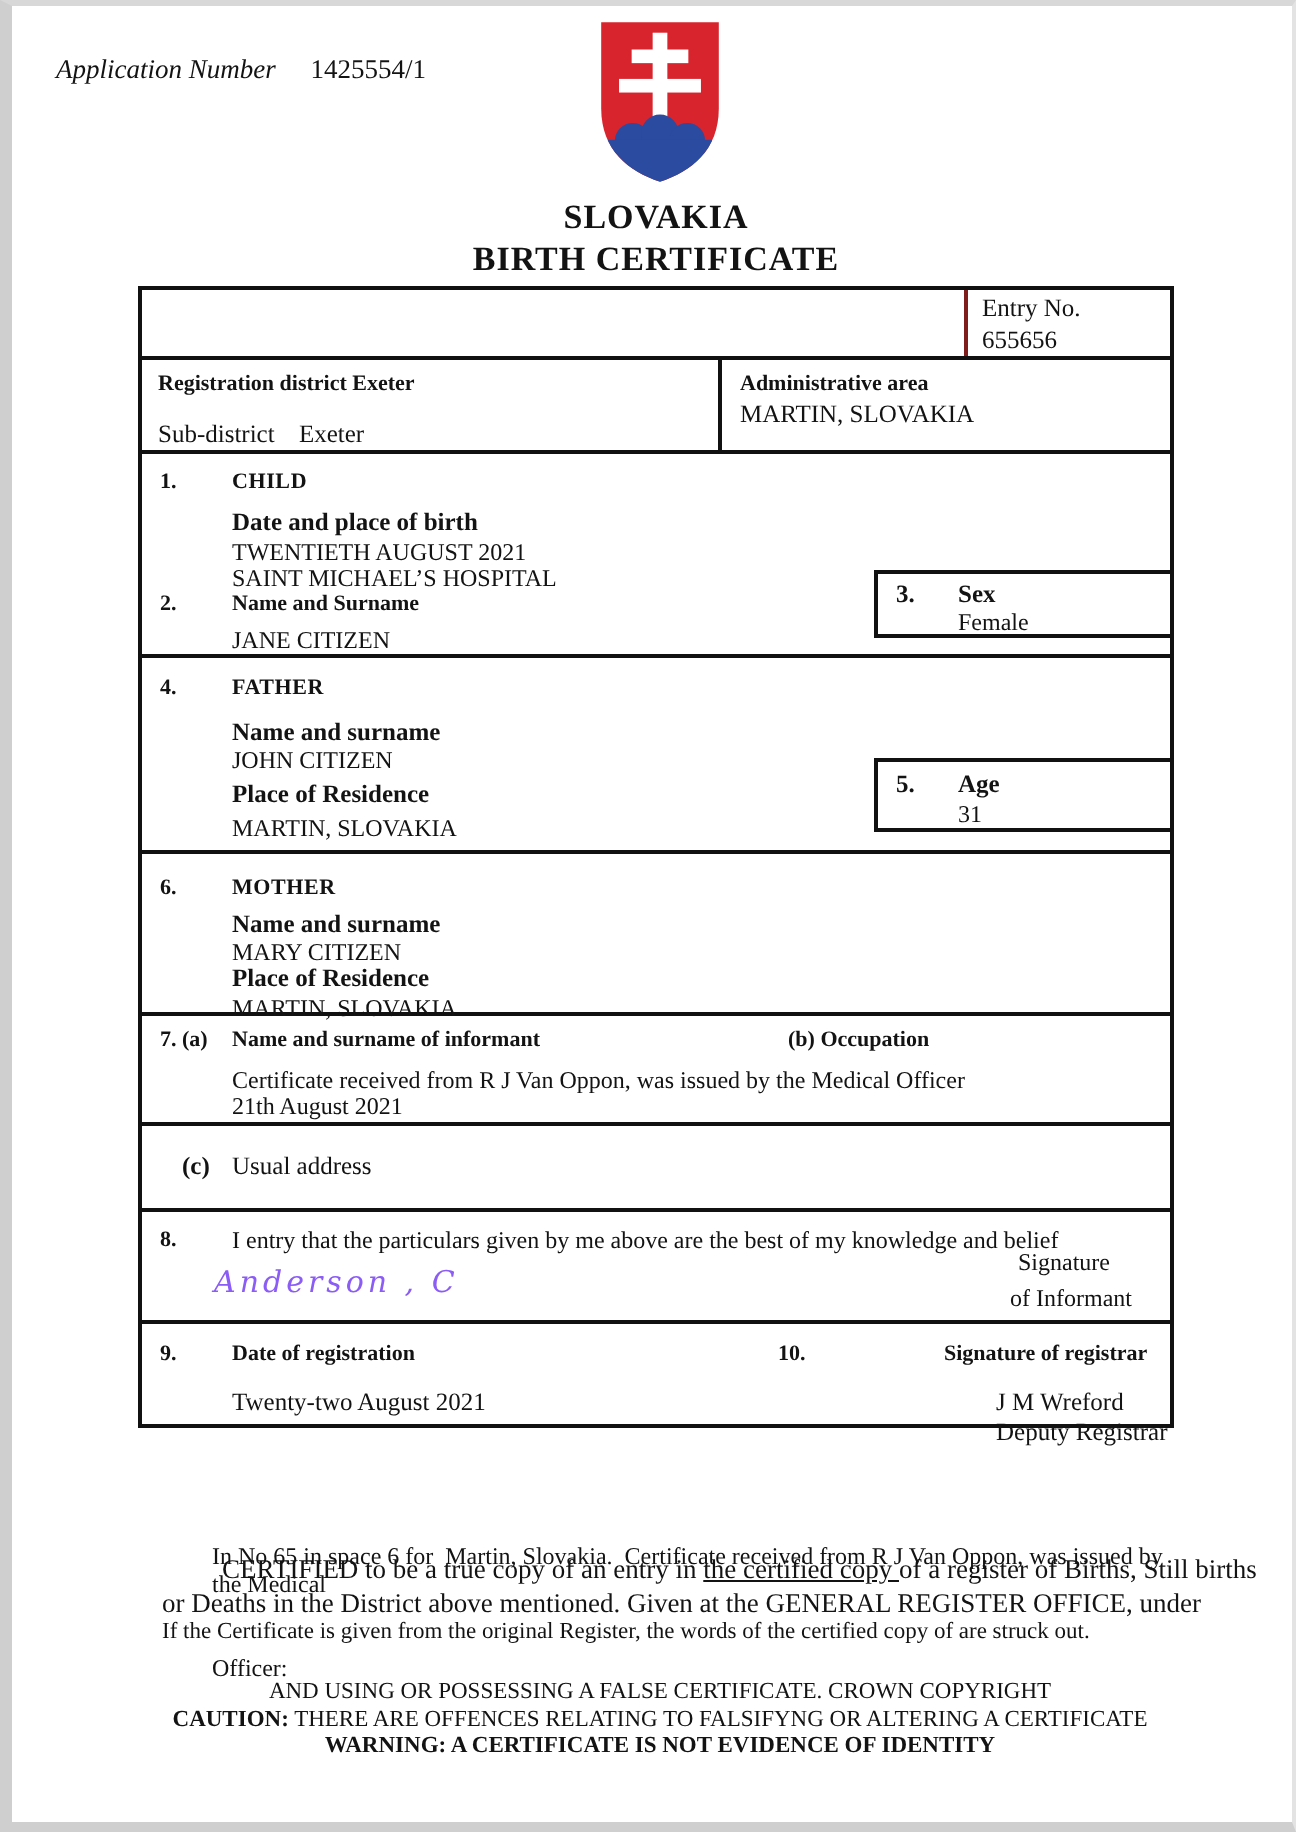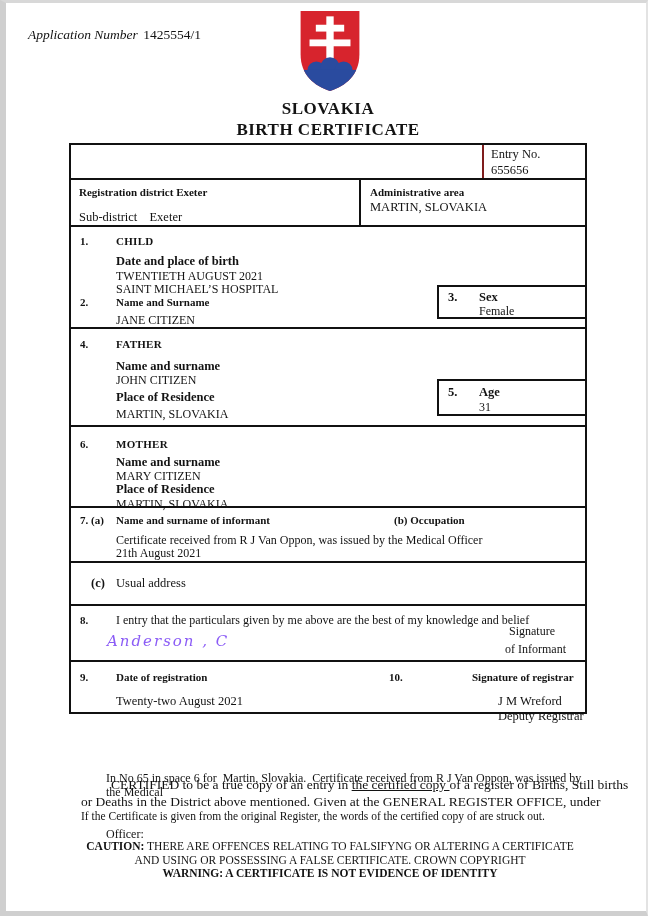--- a/index.html
+++ b/index.html
@@ -14,21 +14,21 @@
   .b{font-weight:bold;}
   .i{font-style:italic;}
   .pre{white-space:pre-wrap;}
   .nowrap{white-space:nowrap;}
   .t13{font-size:11px;line-height:15px;}
   .t125{font-size:12.5px;line-height:15px;}
   .t12{font-size:12px;line-height:14px;}
   .t115{font-size:11.5px;line-height:13px;}
 
   .app-num{left:22px;top:24px;font-size:13.5px;}
-  .app-num .val{font-style:normal;margin-left:2px;}
+  .app-num .val{font-style:normal;margin-left:14px;}
   .emblem{left:292px;top:6px;width:64px;height:84px;}
   .country{left:0;top:96px;width:644px;text-align:center;font-size:17px;font-weight:bold;letter-spacing:.5px;}
   .doc-title{left:0;top:117px;width:644px;text-align:center;font-size:17px;font-weight:bold;letter-spacing:.5px;}
 
   .cert-table{left:63px;top:140px;width:518px;box-sizing:border-box;border:2px solid #111;}
   .row{position:relative;box-sizing:border-box;border-bottom:2px solid #111;}
   .row:last-child{border-bottom:none;}
   .row-entry{height:35px;}
   .entry-box{position:absolute;right:0;top:0;bottom:0;width:103px;border-left:2px solid #7f1d1d;box-sizing:border-box;padding:1px 7px;font-size:12.5px;line-height:16px;}
   .row-district{height:47px;display:flex;}
@@ -201,21 +201,21 @@
 
   <div class="abs" style="left:75px;top:773px;width:520px;font-size:13.5px;line-height:17px;">
     <div class="nowrap" style="text-indent:30px;">
       <span>CERTIFIED to be a true copy of an entry in </span><span class="u">the certified copy </span><span>of a register of Births, Still births</span>
     </div>
     <div class="nowrap">or Deaths in the District above mentioned. Given at the GENERAL REGISTER OFFICE, under</div>
     <div class="t115">If the Certificate is given from the original Register, the words of the certified copy of are struck out.</div>
   </div>
 
   <div class="abs caution">
+    <div>AND USING OR POSSESSING A FALSE CERTIFICATE. CROWN COPYRIGHT</div>
     <div>
       <span class="b">CAUTION:</span><span class="pre"> THERE ARE OFFENCES RELATING TO FALSIFYNG OR ALTERING A CERTIFICATE</span>
     </div>
-    <div>AND USING OR POSSESSING A FALSE CERTIFICATE. CROWN COPYRIGHT</div>
     <div class="b">WARNING: A CERTIFICATE IS NOT EVIDENCE OF IDENTITY</div>
   </div>
 
 
 </div>
 
 </body></html>

